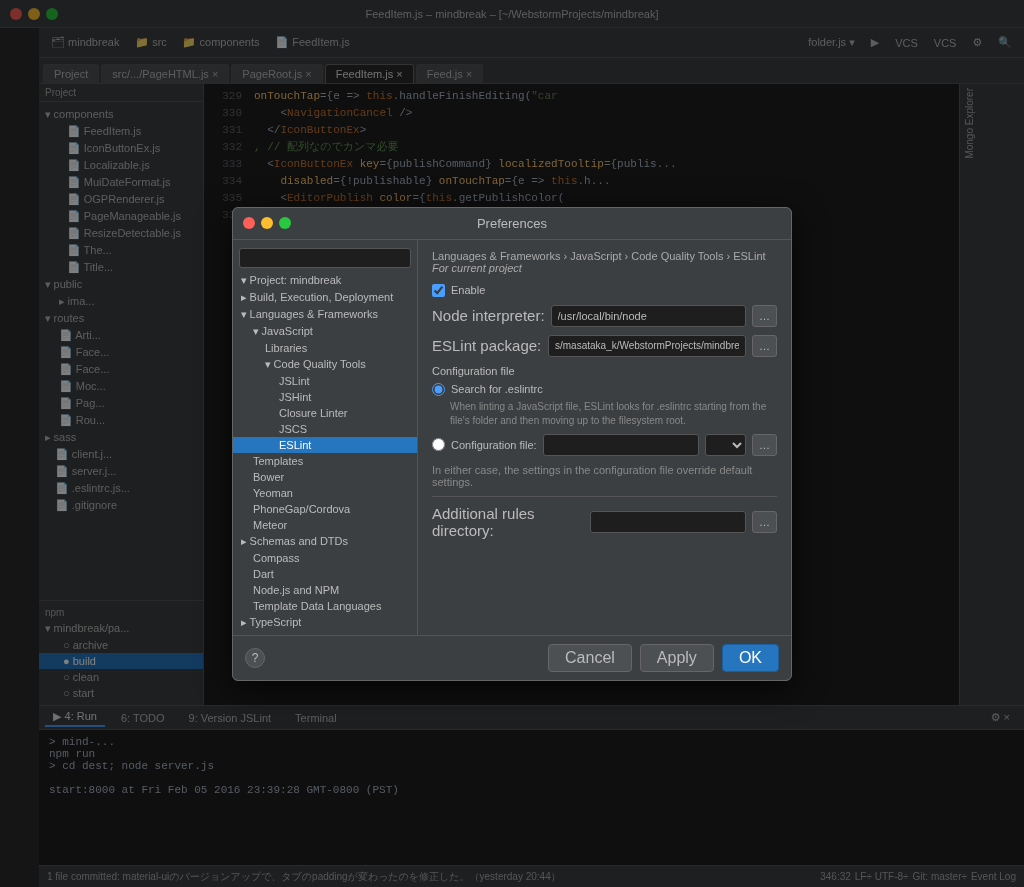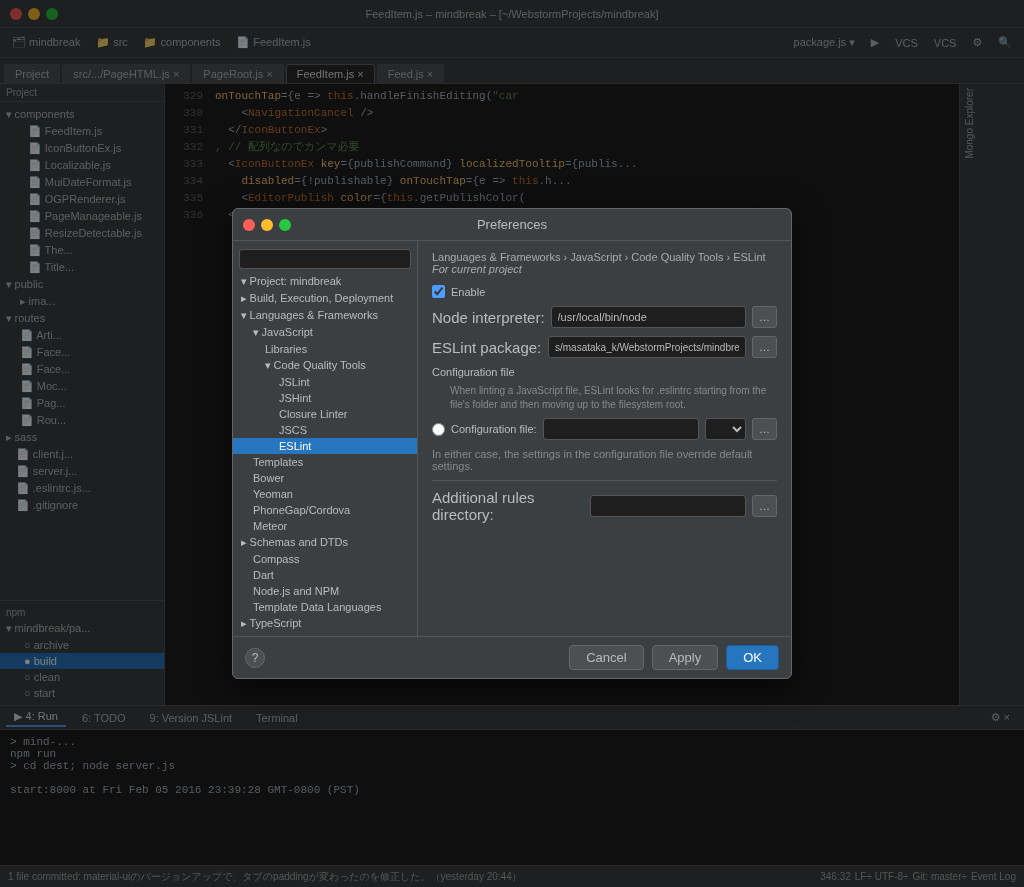--- a/index.html
+++ b/index.html
@@ -39,20 +39,21 @@
     .tl-red { background: #ff5f57; }
     .tl-yellow { background: #febc2e; }
     .tl-green { background: #28c840; }
 
     
     .ide-body {
       display: flex;
       flex-direction: column;
       height: calc(887px - 28px);
       background: #2b2b2b;
+      padding-left: 39px;
     }
 
     
     .toolbar {
       background: #3c3f41;
       height: 30px;
       display: flex;
       align-items: center;
       padding: 0 6px;
       border-bottom: 1px solid #555;
@@ -397,21 +398,21 @@
       border-top: 1px solid #555;
       background: #3c3f41;
     }
     .dialog-footer-right {
       display: flex;
       gap: 8px;
     }
     .btn {
       padding: 4px 16px;
       border-radius: 4px;
-      font-size: 13px;
+      font-size: 16px;
       cursor: pointer;
       border: 1px solid;
     }
     .btn-default {
       background: #4c5052;
       border-color: #666;
       color: #bbb;
     }
     .btn-primary {
       background: #2675bf;
@@ -461,21 +462,21 @@
 </div>
 
 <div class="ide-body">
 
   <div class="toolbar">
     <span class="toolbar-item">🗂 mindbreak</span>
     <span class="toolbar-item">📁 src</span>
     <span class="toolbar-item">📁 components</span>
     <span class="toolbar-item">📄 FeedItem.js</span>
     <div style="flex:1"></div>
-    <span class="toolbar-item">package.js ▾</span>
+    <span class="toolbar-item">folder.js ▾</span>
     <span class="toolbar-item">▶</span>
     <span class="toolbar-item">VCS</span>
     <span class="toolbar-item">VCS</span>
     <span class="toolbar-item">⚙</span>
     <span class="toolbar-item">🔍</span>
   </div>
 
   <div class="tab-bar">
     <div class="tab">Project</div>
     <div class="tab">src/.../PageHTML.js ×</div>
@@ -656,20 +657,24 @@
 
         <div class="form-row">
           <span class="form-label">ESLint package:</span>
           <input class="form-input" type="text" value="s/masataka_k/WebstormProjects/mindbreak/node_modules/eslir" style="font-size: 10px;">
           <button class="btn-dots">…</button>
         </div>
 
         <div class="section-header">Configuration file</div>
 
         <div class="radio-group">
+          <div class="radio-row">
+            <input type="radio" name="configtype" checked="" style="">
+            <span class="radio-label">Search for .eslintrc</span>
+          </div>
           <div class="radio-desc">When linting a JavaScript file, ESLint looks for .eslintrc starting from the file's folder and then moving up to the filesystem root.</div>
         </div>
 
         <div class="radio-group">
           <div class="radio-row">
             <input type="radio" name="configtype" style="">
             <span class="radio-label">Configuration file:</span>
             <input class="form-input" type="text" style="width: 180px;" value="">
             <select class="form-select" style="width:24px;"></select>
             <button class="btn-dots">…</button>

